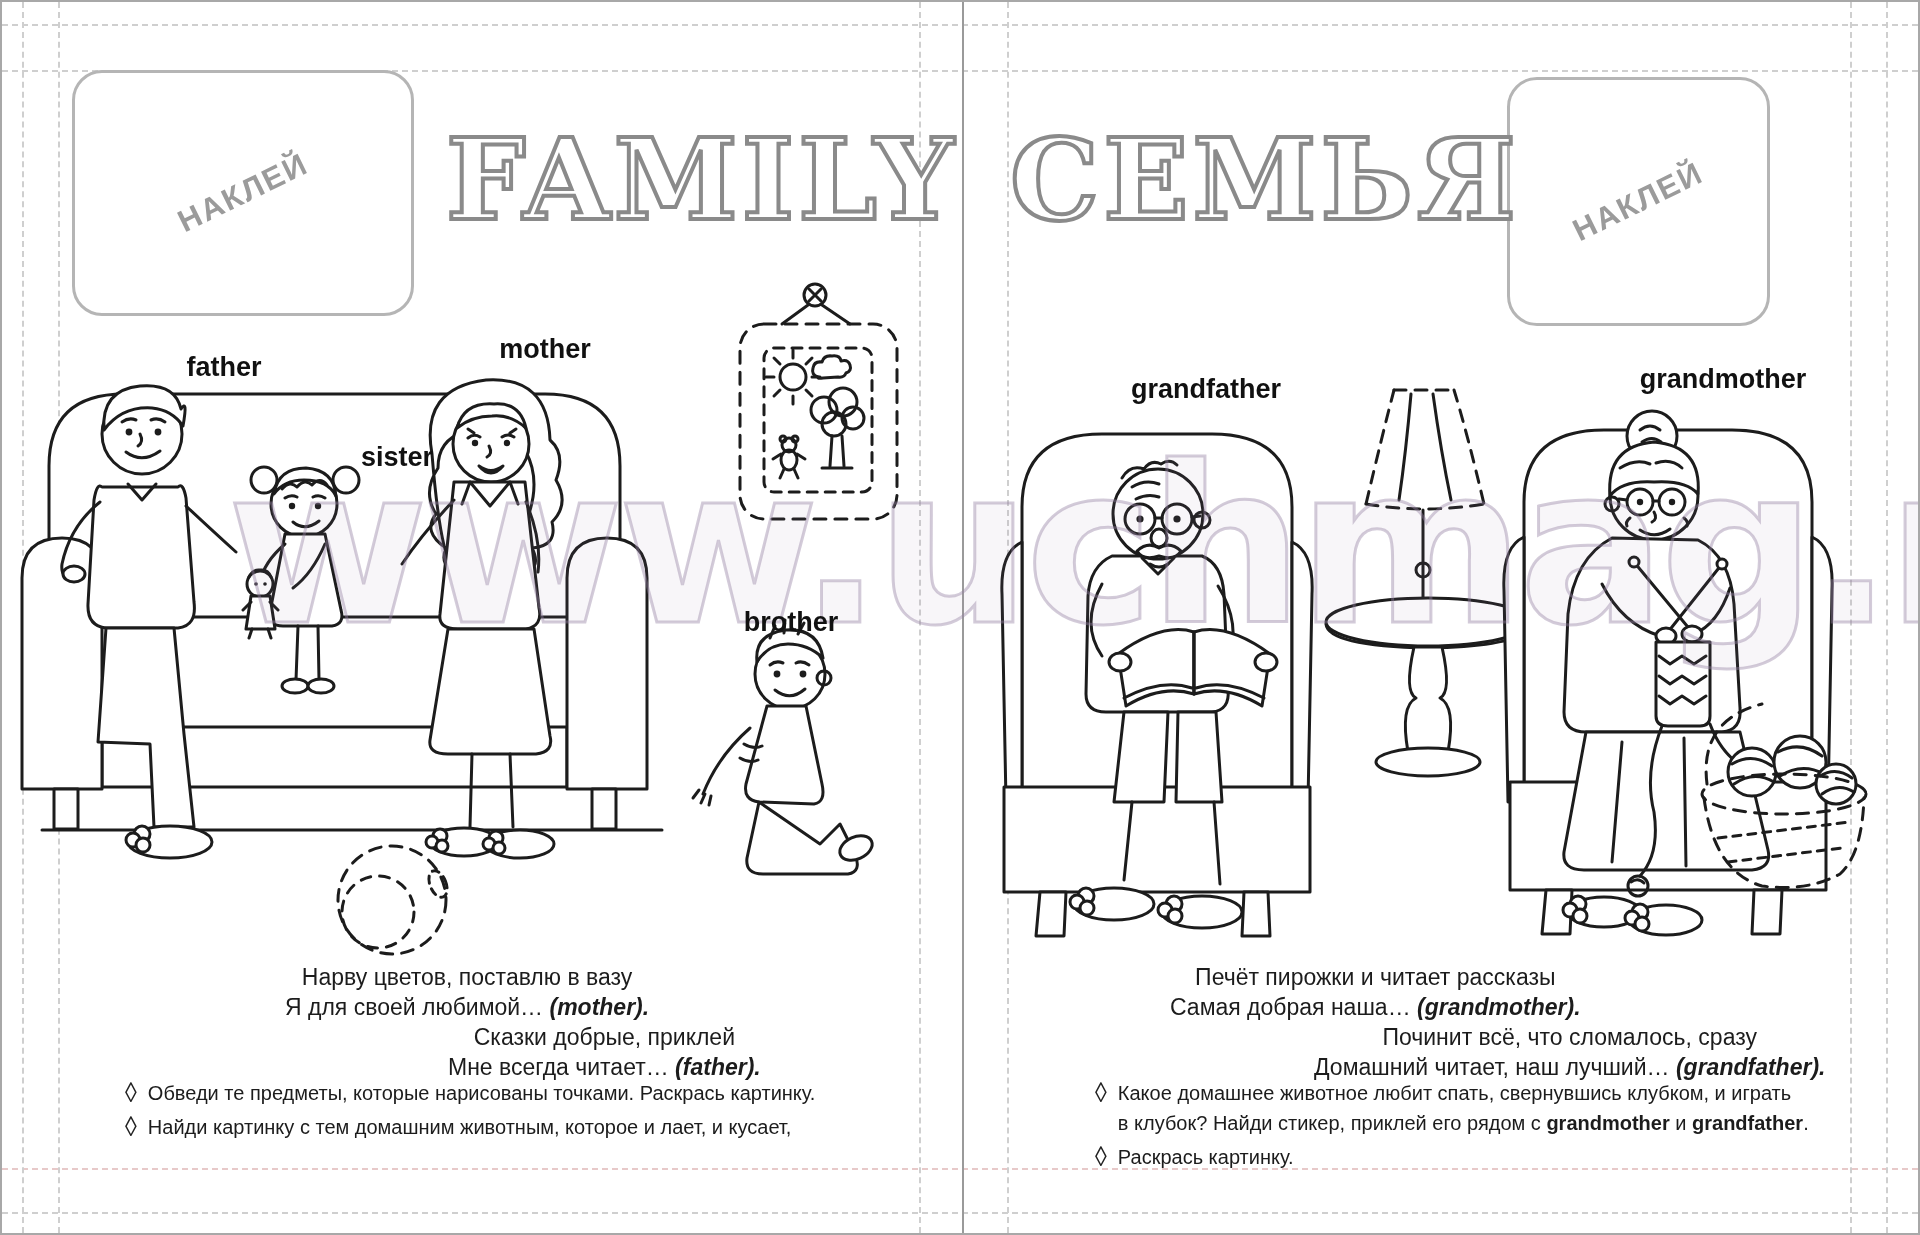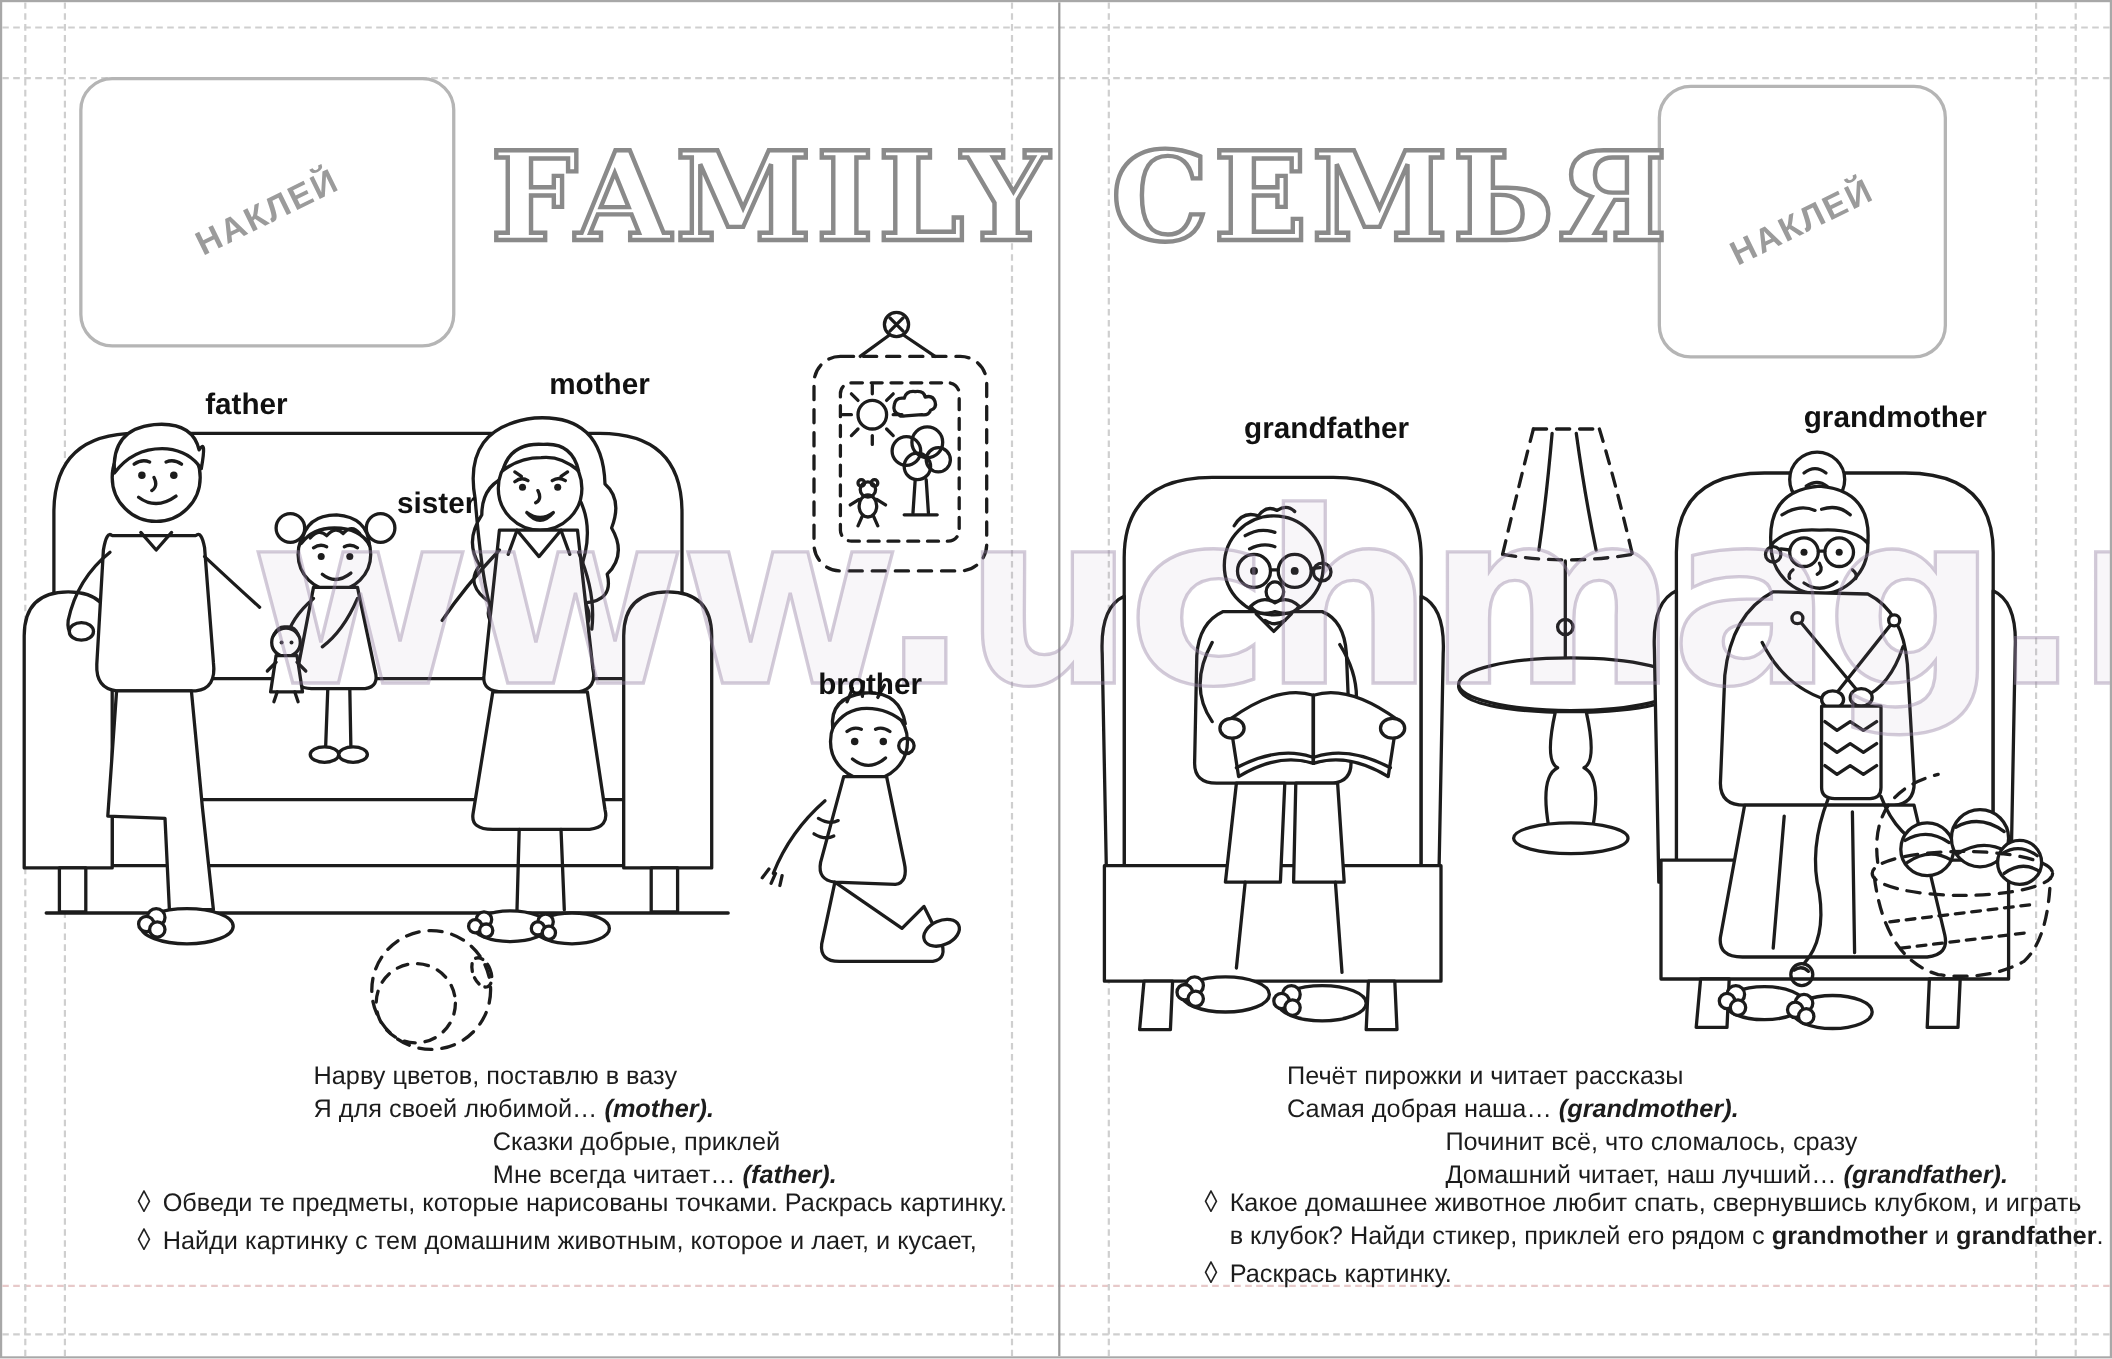--- a/index.html
+++ b/index.html
@@ -27,26 +27,26 @@
     position:absolute;z-index:4;text-align:left;
     font-family:"DejaVu Serif",serif;font-weight:bold;font-size:112px;line-height:1;
     color:#ffffff;-webkit-text-stroke:4px #8a8a8a;letter-spacing:4px;white-space:nowrap;
   }
   
   .lbl{
     position:absolute;z-index:6;transform:translateX(-50%);
     font-weight:bold;font-size:27px;color:#111;white-space:nowrap;
   }
   
-  .txt{position:absolute;z-index:6;font-size:23px;line-height:30px;white-space:nowrap;}
+  .txt{position:absolute;z-index:6;font-size:23px;line-height:30px;white-space:nowrap;text-align:center;}
   .ans{font-weight:bold;font-style:italic;margin-top:20px;}
   .bold{font-weight:bold;}
   .task{position:absolute;z-index:6;display:flex;align-items:flex-start;}
   .task .dia{font-size:28px;line-height:30px;margin-right:10px;color:#222;transform:scaleX(.85);}
-  .task .tl{font-size:23px;line-height:30px;white-space:nowrap;}
+  .task .tl{font-size:20px;line-height:30px;white-space:nowrap;}
   
   .wm{
     position:absolute;left:225px;top:425px;width:1480px;z-index:5;text-align:center;
     font-family:"DejaVu Sans",sans-serif;font-weight:bold;font-size:218px;line-height:1.1;
     letter-spacing:-6px;color:rgba(150,132,165,0.07);
     -webkit-text-stroke:3px rgba(150,132,165,0.42);white-space:nowrap;pointer-events:none;
   }
   .art{position:absolute;z-index:2;}
   svg .s{stroke:#1c1c1c;stroke-width:3;fill:none;stroke-linecap:round;stroke-linejoin:round;}
   svg .w{stroke:#1c1c1c;stroke-width:3;fill:#ffffff;stroke-linecap:round;stroke-linejoin:round;}

